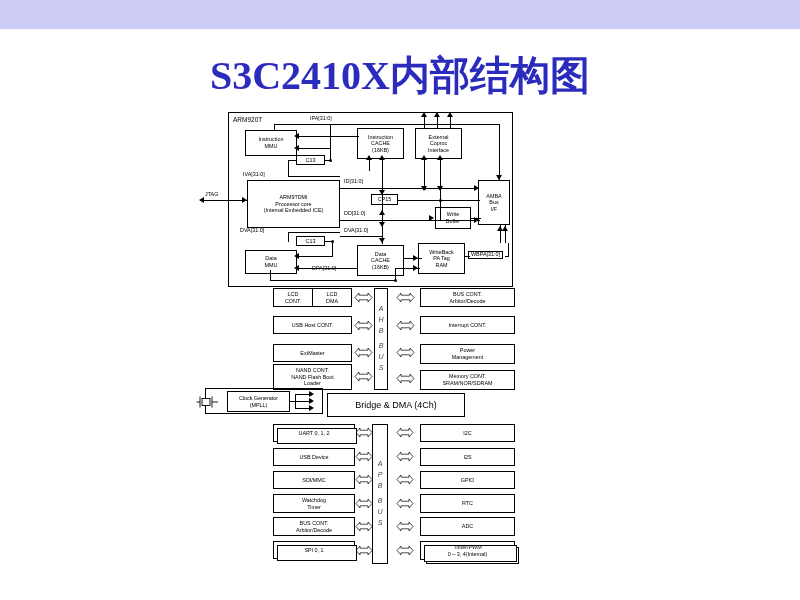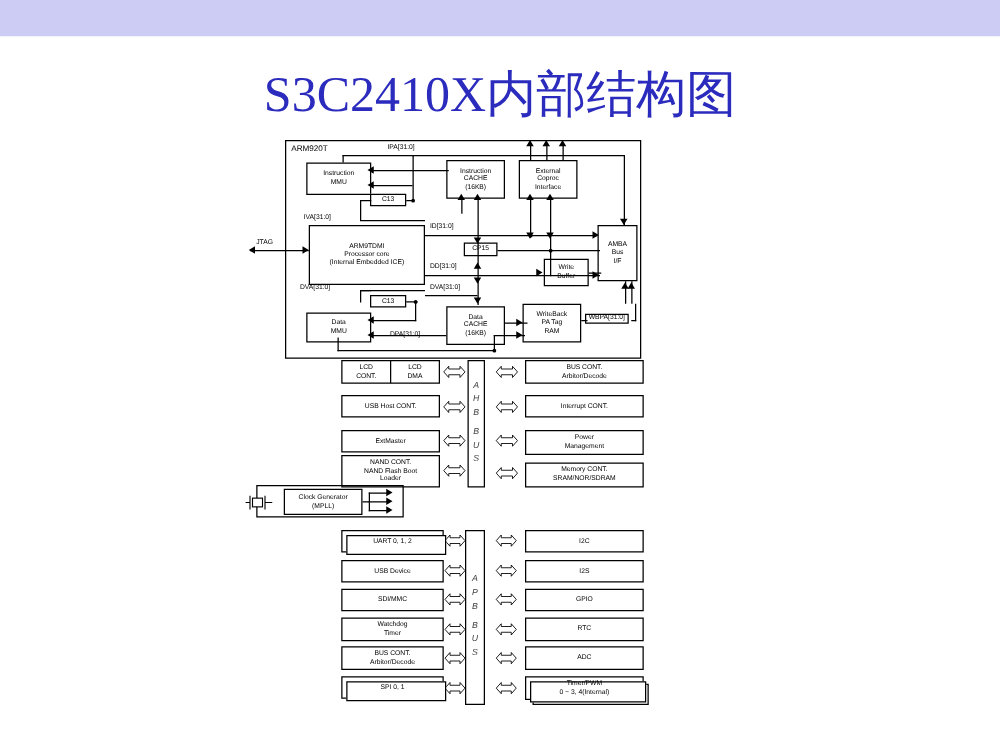--- a/index.html
+++ b/index.html
@@ -29,21 +29,21 @@
     letter-spacing: 0px;
     white-space: nowrap;
   }
   
   #slide-title {
     position: absolute;
     left: 0; top: 48px;
     width: 800px;
     text-align: center;
     font-family: "Liberation Serif", serif;
-    font-weight: normal;
+    font-weight: bold;
     font-size: 40px;
     color: #2b2bbd;
     white-space: nowrap;
   }
   
   .box {
     position: absolute;
     box-sizing: border-box;
     border: 1px solid #000;
     background: #ffffff;
@@ -362,20 +362,21 @@
 
   <div class="hline" style="left:290px; top:401px; width:6px;"></div>
   <div class="hline" style="left:295px; top:394px; width:16px; transform:rotate(0deg);"></div>
   <div class="ar-r" style="left:309px; top:391px;"></div>
   <div class="hline" style="left:295px; top:401px; width:16px;"></div>
   <div class="ar-r" style="left:309px; top:398px;"></div>
   <div class="hline" style="left:295px; top:408px; width:16px;"></div>
   <div class="ar-r" style="left:309px; top:405px;"></div>
   <div class="vline" style="left:295px; top:394px; height:15px;"></div>
 
+  <div class="box" style="left:327px; top:393px; width:138px; height:24px; font-size:9px;">Bridge &amp; DMA (4Ch)</div>
 
   <div class="box shadowed" style="left:273px; top:424px; width:82px; height:18px;">UART 0, 1, 2</div>
   <div class="box" style="left:273px; top:448px; width:82px; height:18px;">USB Device</div>
   <div class="box" style="left:273px; top:471px; width:82px; height:18px;">SDI/MMC</div>
   <div class="box" style="left:273px; top:494px; width:82px; height:19px;">Watchdog
 Timer</div>
   <div class="box" style="left:273px; top:517px; width:82px; height:19px;">BUS CONT.
 Arbitor/Decode</div>
   <div class="box shadowed" style="left:273px; top:541px; width:82px; height:18px;">SPI 0, 1</div>
 

